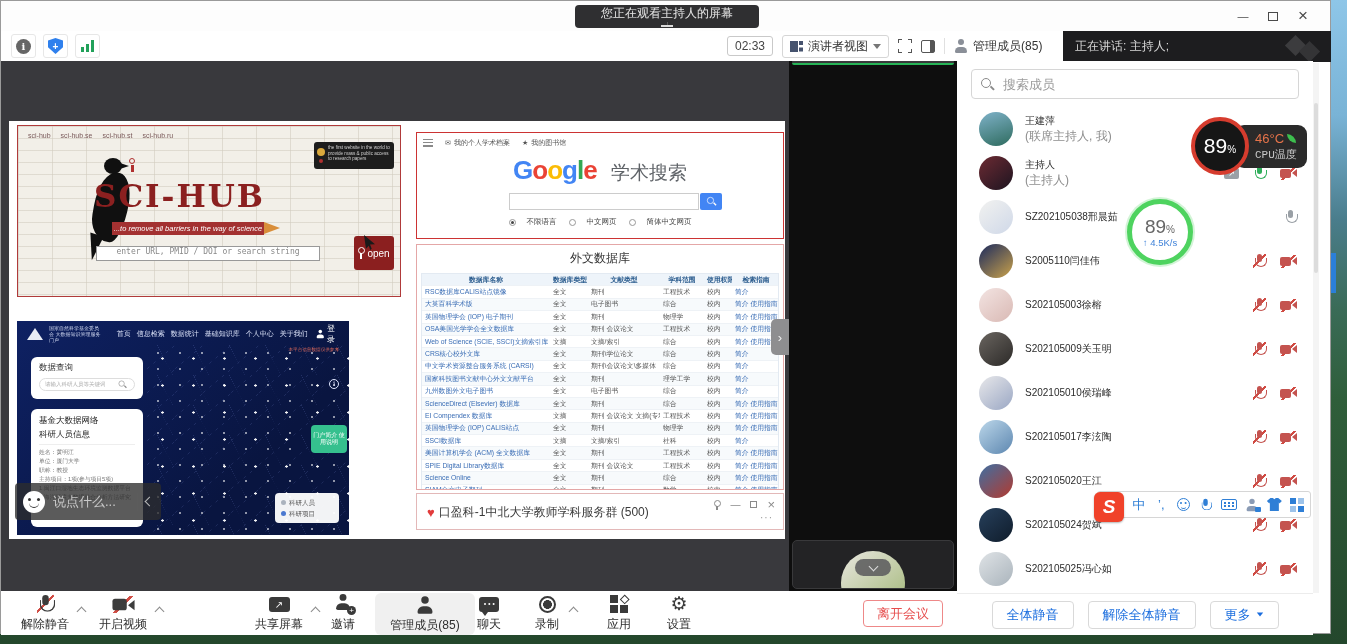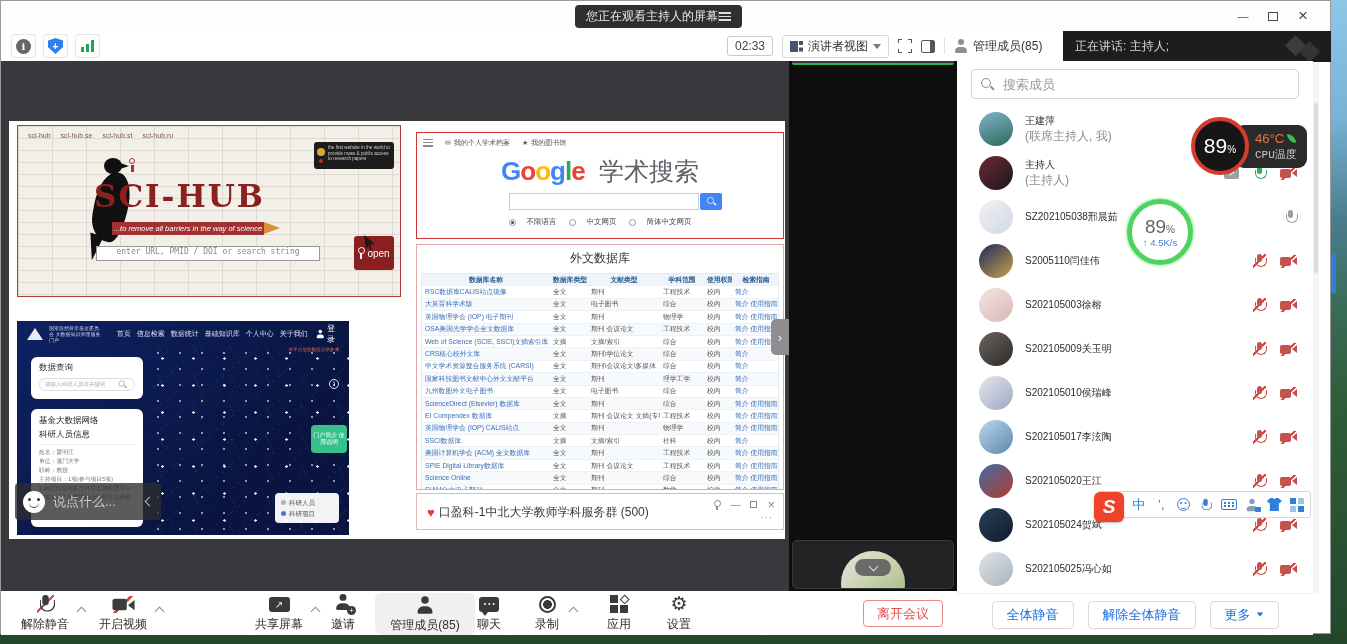--- a/index.html
+++ b/index.html
@@ -8,21 +8,21 @@
     font-family:"Liberation Sans",sans-serif;
     background:linear-gradient(180deg,#8ec6e8 0%,#79b3d6 18%,#4a7d8c 34%,#3a6b57 48%,#2f5e3a 62%,#24472c 100%);}
   .blue-strip{position:absolute;left:1331px;top:253px;width:5px;height:40px;background:#2b7fd9;}
 
   
   .mwindow{position:absolute;left:0;top:0;width:1331px;height:634px;background:#fff;border:1px solid #9a9a9a;}
 
   
   .titlebar{position:absolute;left:0;top:0;width:100%;height:30px;background:#fdfdfd;}
   .watch-pill{position:absolute;left:574px;top:4px;height:23px;background:#2f2f31;border-radius:4px;
-    display:flex;align-items:center;padding:0 11px;color:#e8e8e8;font-size:12px;}
+    display:flex;align-items:center;padding:0 26px;color:#e8e8e8;font-size:12px;flex-direction:column;}
   .pill-div{width:1px;height:12px;background:#5c5c5c;}
   .hamburger{width:12px;height:9px;background:repeating-linear-gradient(#dcdcdc 0 1.5px,transparent 1.5px 3.7px);}
   .win-controls{position:absolute;right:12px;top:3px;display:flex;}
   .wc{width:30px;height:24px;display:flex;align-items:center;justify-content:center;color:#4a4a4a;font-size:14px;cursor:default;}
   .wc .sq{width:10px;height:9px;border:1.3px solid #4a4a4a;}
   .wc.min::before{content:"—";font-size:11px;}
   .wc.close::before{content:"×";font-size:17px;}
 
   
   .topbar{position:absolute;left:0;top:30px;width:1062px;height:30px;background:#fff;}
@@ -127,21 +127,21 @@
   .pt-info{position:absolute;right:10px;top:58px;width:10px;height:10px;border:1px solid #dfe6ff;border-radius:50%;
     color:#dfe6ff;font-size:7px;display:flex;align-items:center;justify-content:center;font-family:"DejaVu Serif",serif;}
 
   
   .scholar{position:absolute;left:407px;top:11px;width:368px;height:107px;border:1px solid #c33;background:#fff;}
   .gs-top{position:absolute;left:6px;top:5px;display:flex;align-items:center;gap:12px;font-size:7px;color:#555;}
   .gs-burger{width:10px;height:8px;background:repeating-linear-gradient(#8a8a8a 0 1.2px,transparent 1.2px 3.2px);}
   .gs-link{display:flex;align-items:center;gap:3px;}
   .gs-logo-row{position:absolute;left:0;top:22px;width:100%;text-align:center;font-size:26px;}
   .gs-logo{font-weight:bold;letter-spacing:-1px;}
-  .gs-suffix{color:#5f6368;margin-left:7px;font-size:25px;}
+  .gs-suffix{color:#5f6368;margin-left:7px;font-size:19px;}
   .gs-search{position:absolute;left:92px;top:60px;width:190px;height:17px;border:1px solid #ccc;background:#fff;}
   .gs-btn{position:absolute;left:283px;top:60px;width:22px;height:17px;background:#4285F4;border-radius:2px;display:flex;align-items:center;justify-content:center;}
   .gs-btn .mag::before{border-color:#fff;}
   .gs-btn .mag::after{background:#fff;}
   .gs-radios{position:absolute;left:0;top:84px;width:100%;display:flex;justify-content:center;gap:12px;font-size:7.5px;color:#444;}
   .radio{display:flex;align-items:center;gap:11px;}
   .rdot{width:7px;height:7px;border:1px solid #999;border-radius:50%;position:relative;}
   .radio[data-checked] .rdot::before{content:"";position:absolute;left:1.2px;top:1.2px;width:3.6px;height:3.6px;border-radius:50%;background:#444;}
 
   

